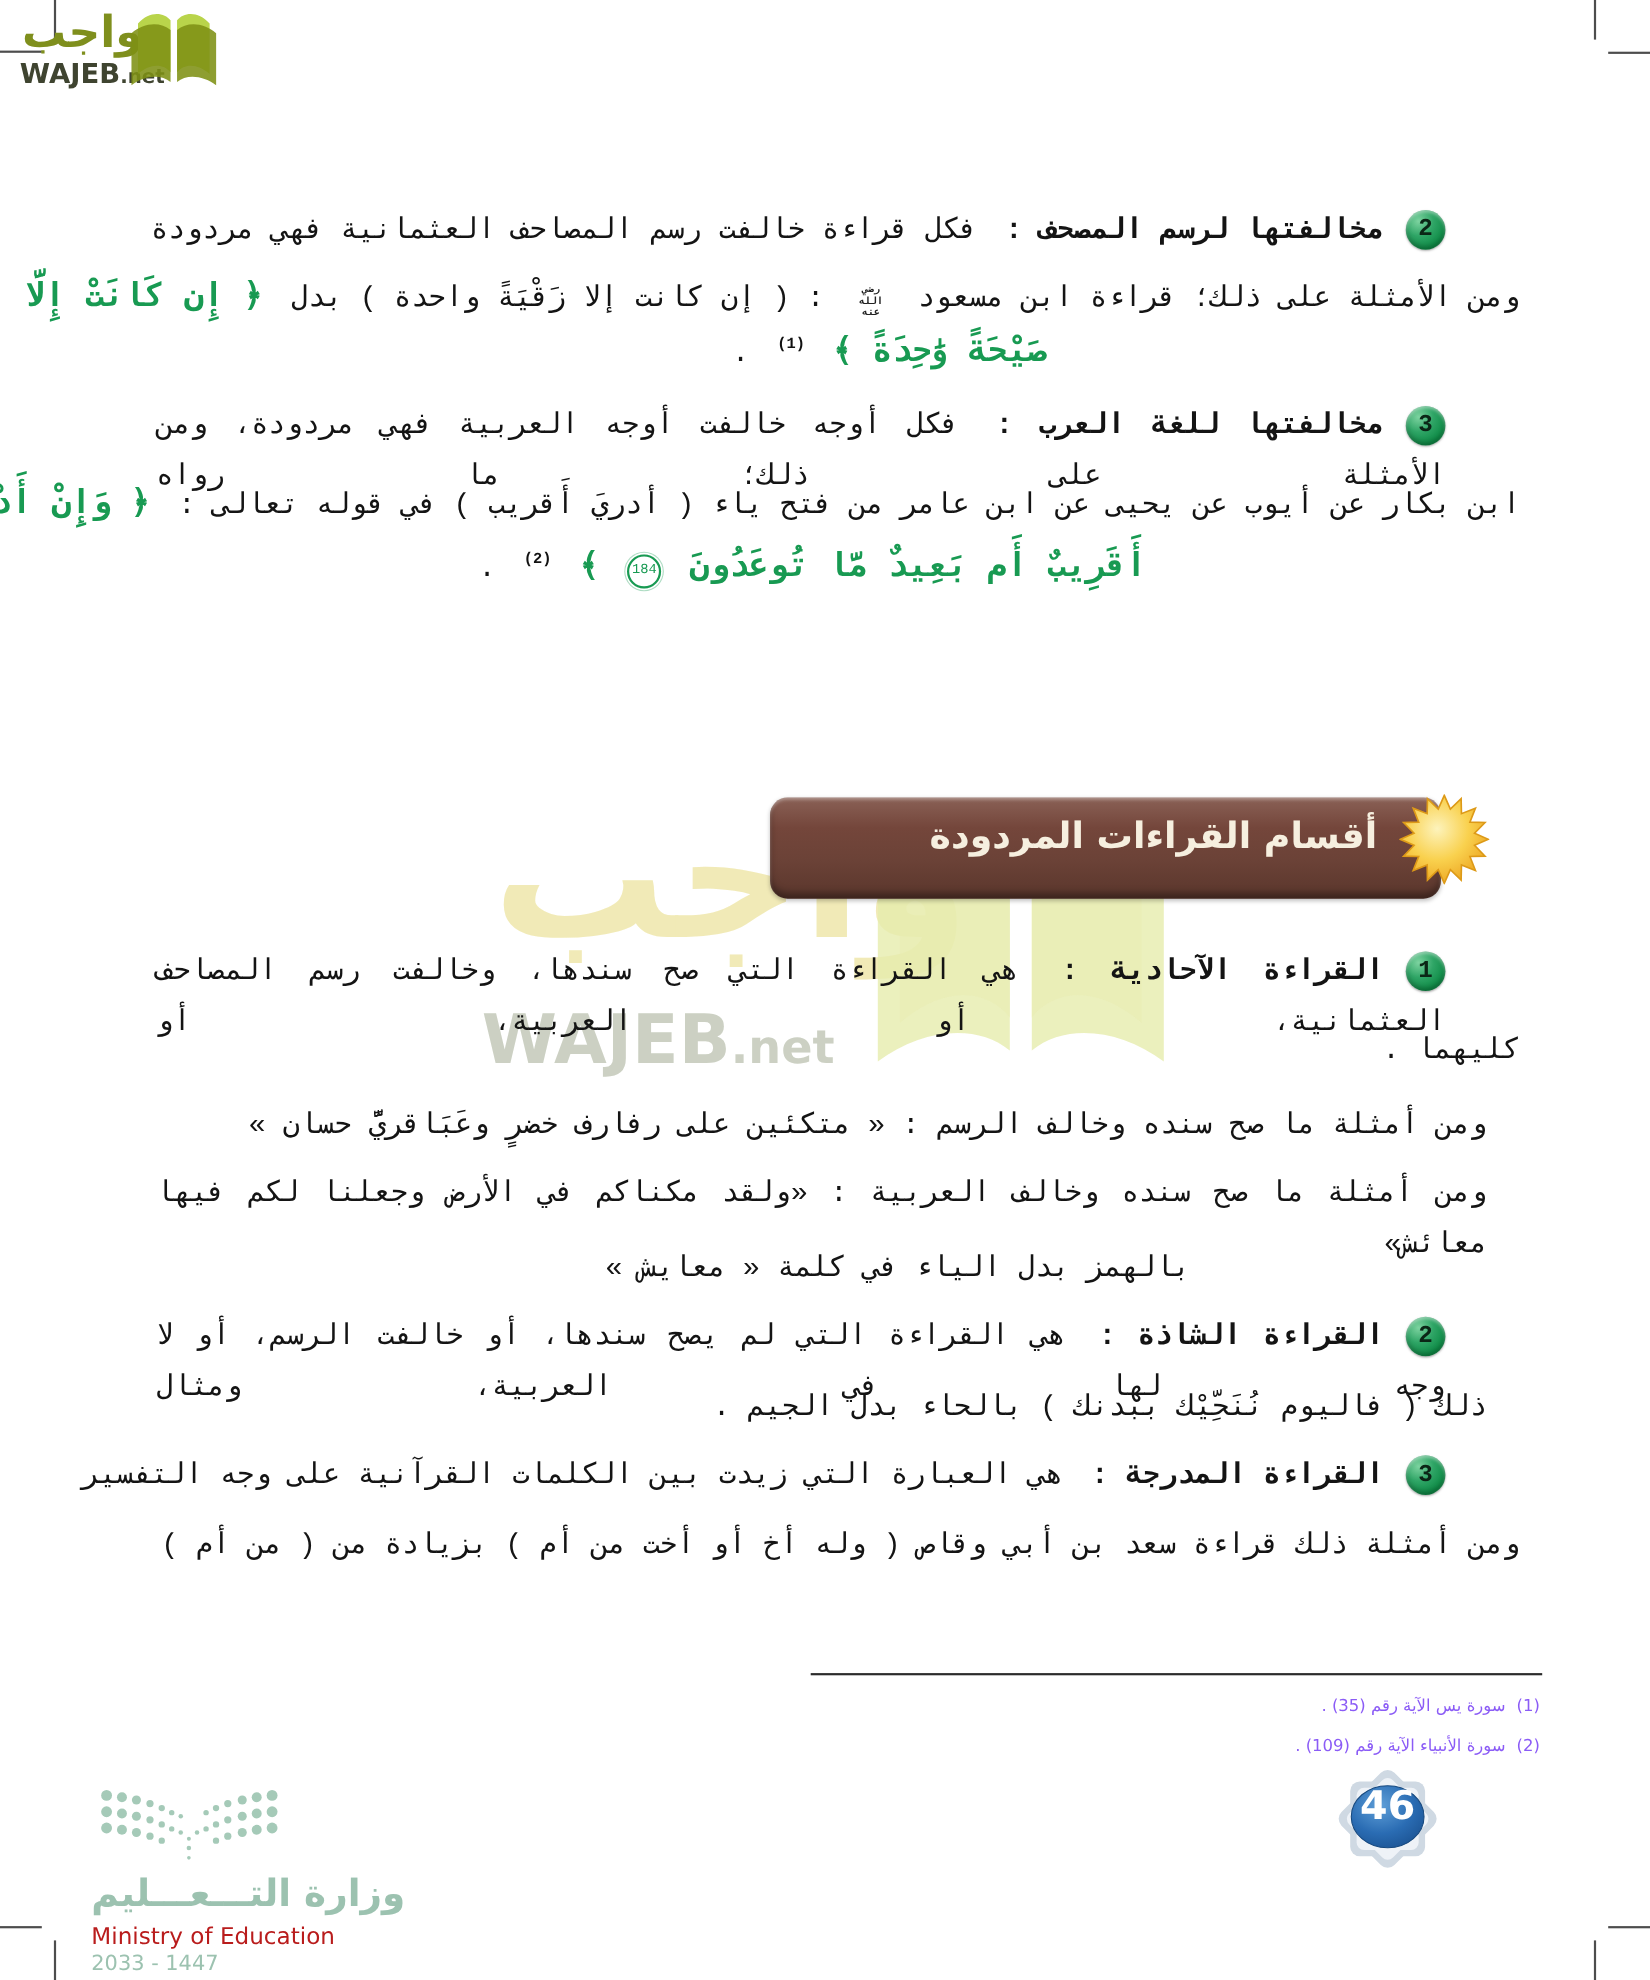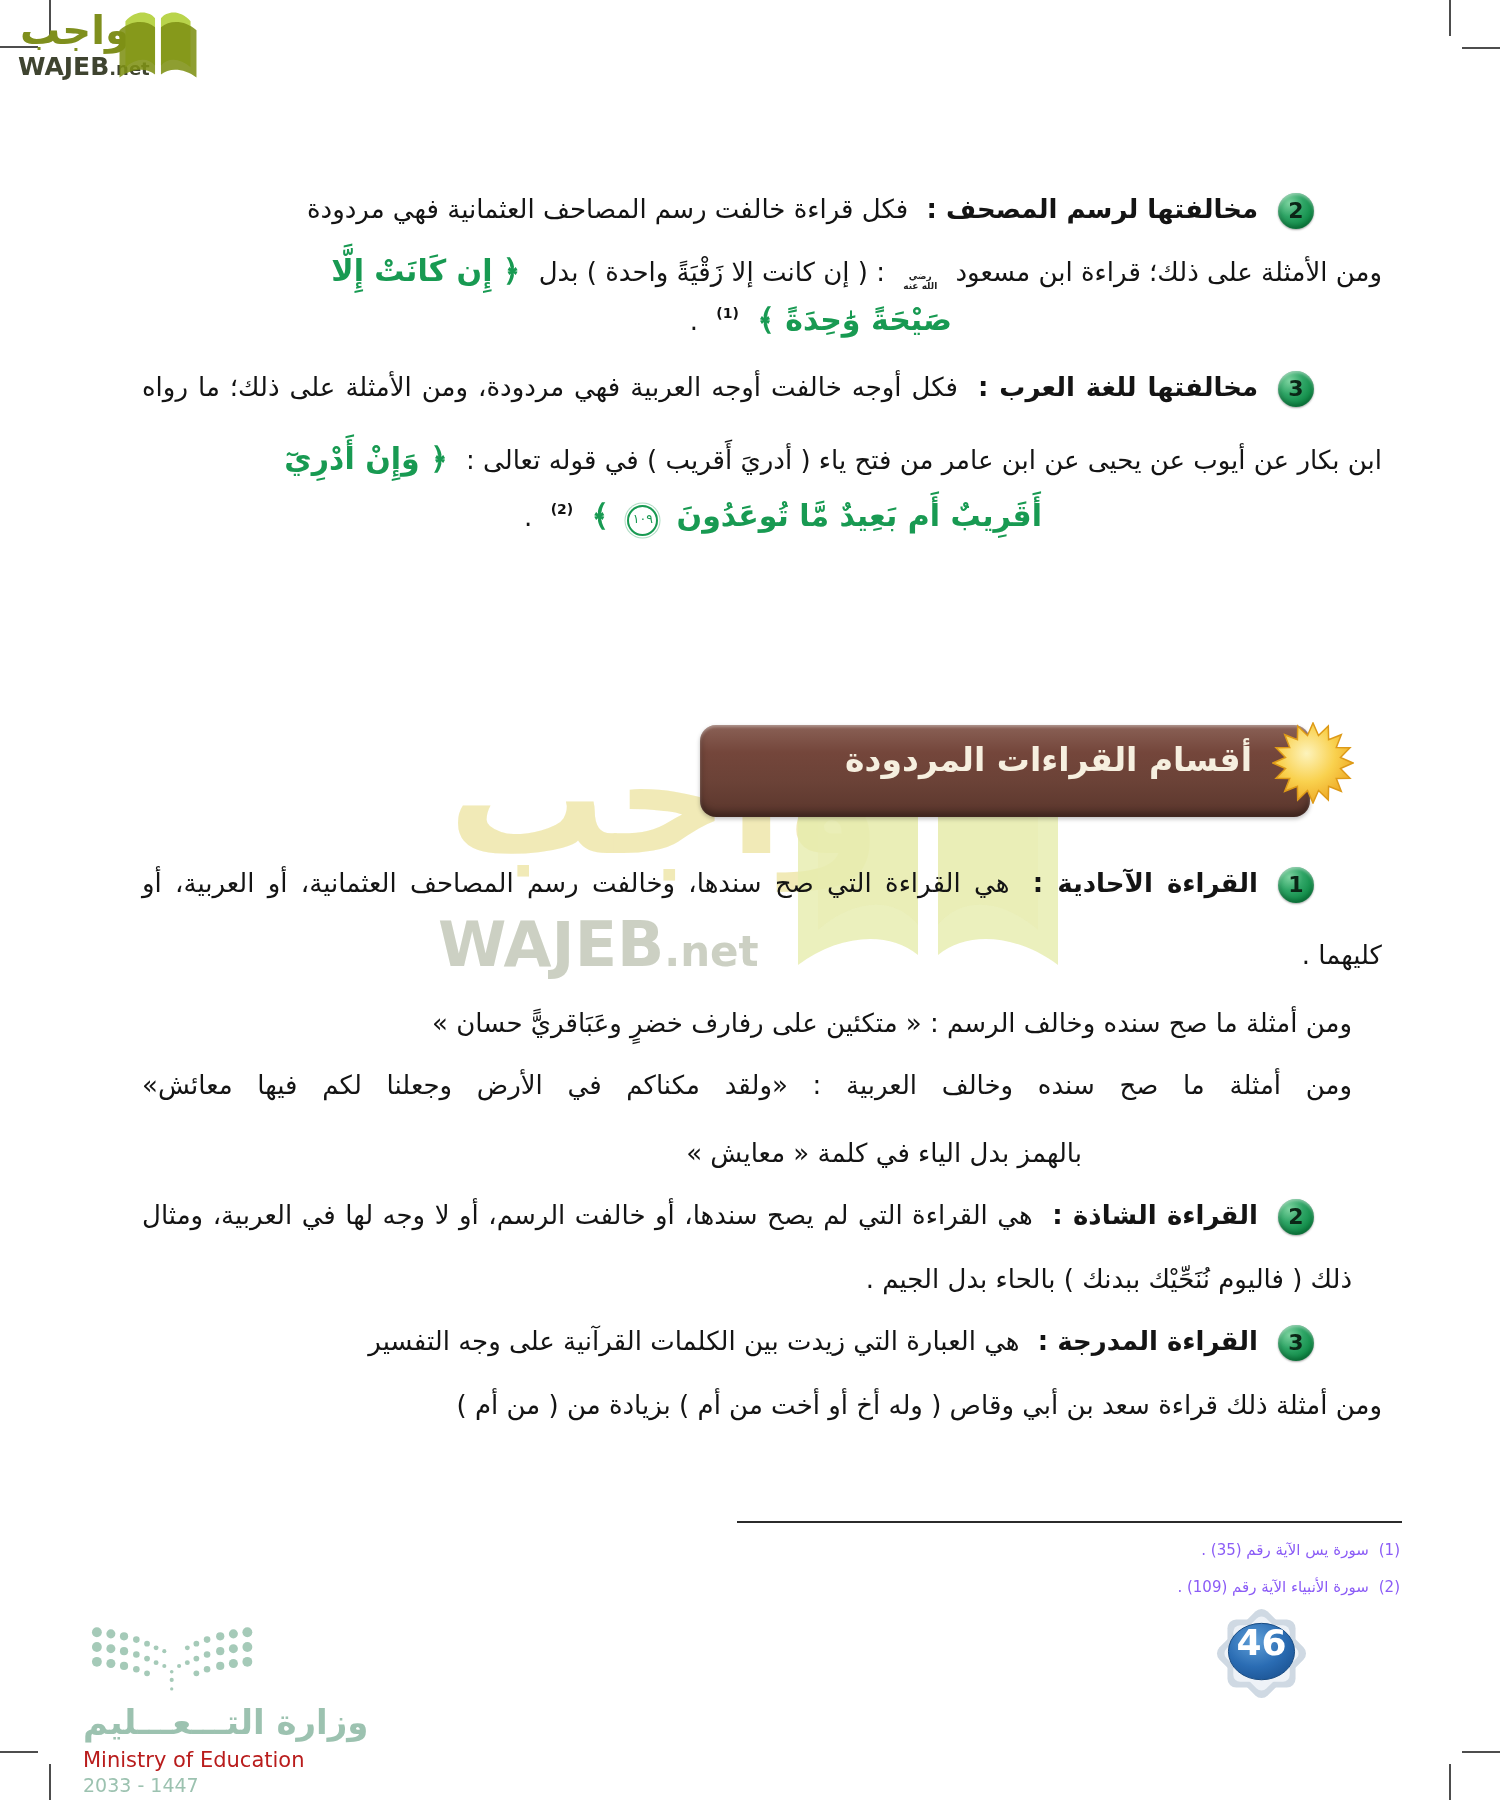--- a/index.html
+++ b/index.html
@@ -16,21 +16,21 @@
   #logo .latin small{font-size:18px;font-weight:bold;}
   #logo svg{position:absolute;left:100px;top:0px;}
   
   #wm{position:absolute;z-index:1;}
   #wm .ar{position:absolute;left:448px;top:712px;font-size:158px;font-weight:bold;color:#efe7ab;line-height:1.1;opacity:.85;}
   #wm .latin{position:absolute;left:438px;top:908px;font-size:62px;font-weight:900;color:#c7ccbd;opacity:.9;}
   #wm .latin small{font-size:42px;font-weight:bold;}
   #wm svg{position:absolute;left:778px;top:700px;opacity:.9;}
   
   #content{position:absolute;left:142px;top:0;width:1240px;height:1800px;z-index:2;}
-  .ln{position:absolute;right:0;left:0;direction:rtl;text-align:right;font-size:26px;line-height:46px;white-space:nowrap;color:#141414;}
+  .ln{position:absolute;right:0;left:0;direction:rtl;text-align:right;font-size:26px;line-height:46px;white-space:nowrap;color:#141414;font-family:Liberation Mono, monospace;}
   .ln .bold{font-weight:bold;}
   .ln > span + span{margin-right:10px;}
   .just{white-space:normal;text-align:justify;text-align-last:justify;}
   .ind68{padding-right:68px;}
   .ind30{padding-right:30px;}
   .ind300{padding-right:300px;}
   .ind430{padding-right:430px;}
   .ind340{padding-right:340px;}
   .nc{display:inline-flex;align-items:center;justify-content:center;width:36px;height:36px;border-radius:50%;
       background:radial-gradient(circle at 32% 28%,#7dd3a0 0%,#2fa566 38%,#0f8c47 72%,#0a7a3c 100%);
@@ -128,21 +128,21 @@
   <div class="ln ind68 just" style="top:364px">
     <span class="nc">3</span><span class="bold">مخالفتها للغة العرب :</span>
     <span>فكل أوجه خالفت أوجه العربية فهي مردودة، ومن الأمثلة على ذلك؛ ما رواه</span>
   </div>
   <div class="ln" style="top:436px">
     <span>ابن بكار عن أيوب عن يحيى عن ابن عامر من فتح ياء ( أدريَ أَقريب ) في قوله تعالى :</span>
     <span class="q">﴿ وَإِنْ أَدْرِيٓ</span>
   </div>
   <div class="ln ind340" style="top:486px">
     <span class="q">أَقَرِيبٌ أَم بَعِيدٌ مَّا تُوعَدُونَ</span>
-    <span class="ayah">١٠٩</span>
+    <span class="ayah">184</span>
     <span class="q">﴾</span>
     <span class="ref">(2)</span>
     <span>.</span>
   </div>
 
   <div class="ln ind68 just" style="top:860px">
     <span class="nc">1</span><span class="bold">القراءة الآحادية :</span>
     <span>هي القراءة التي صح سندها، وخالفت رسم المصاحف العثمانية، أو العربية، أو</span>
   </div>
   <div class="ln" style="top:932px">

